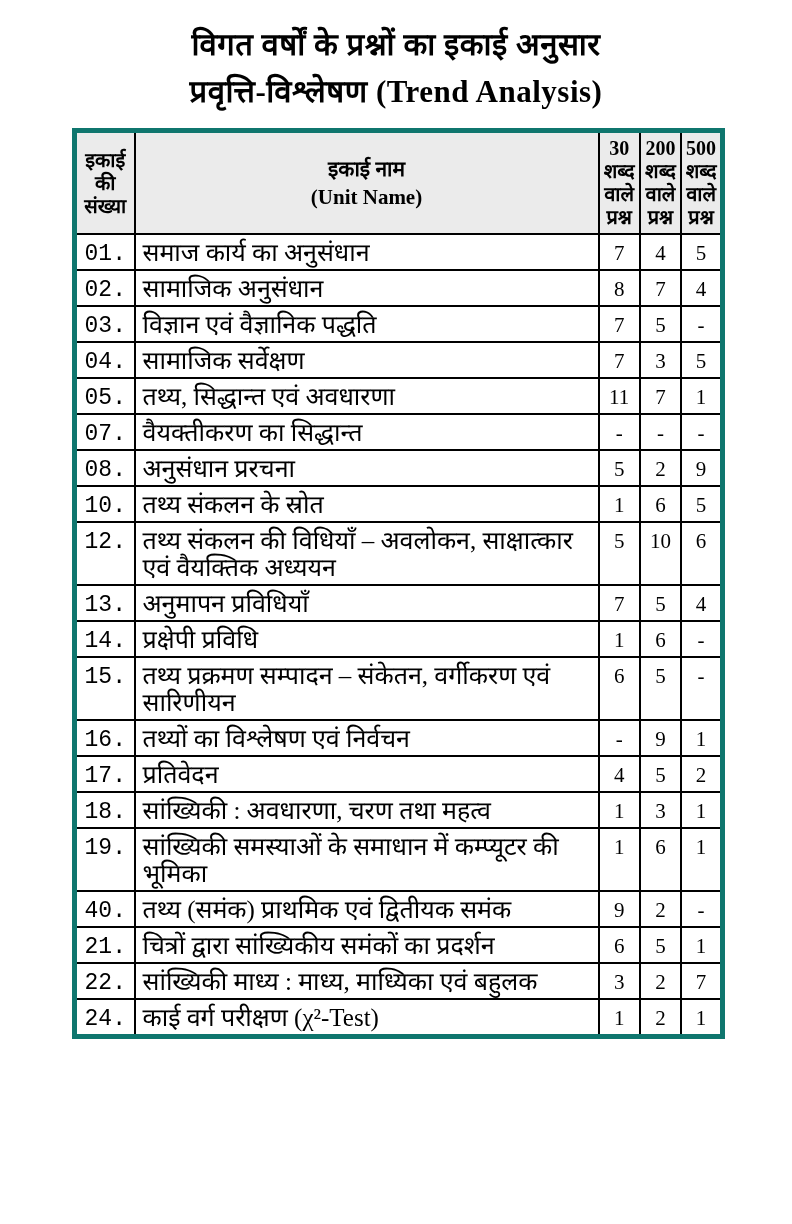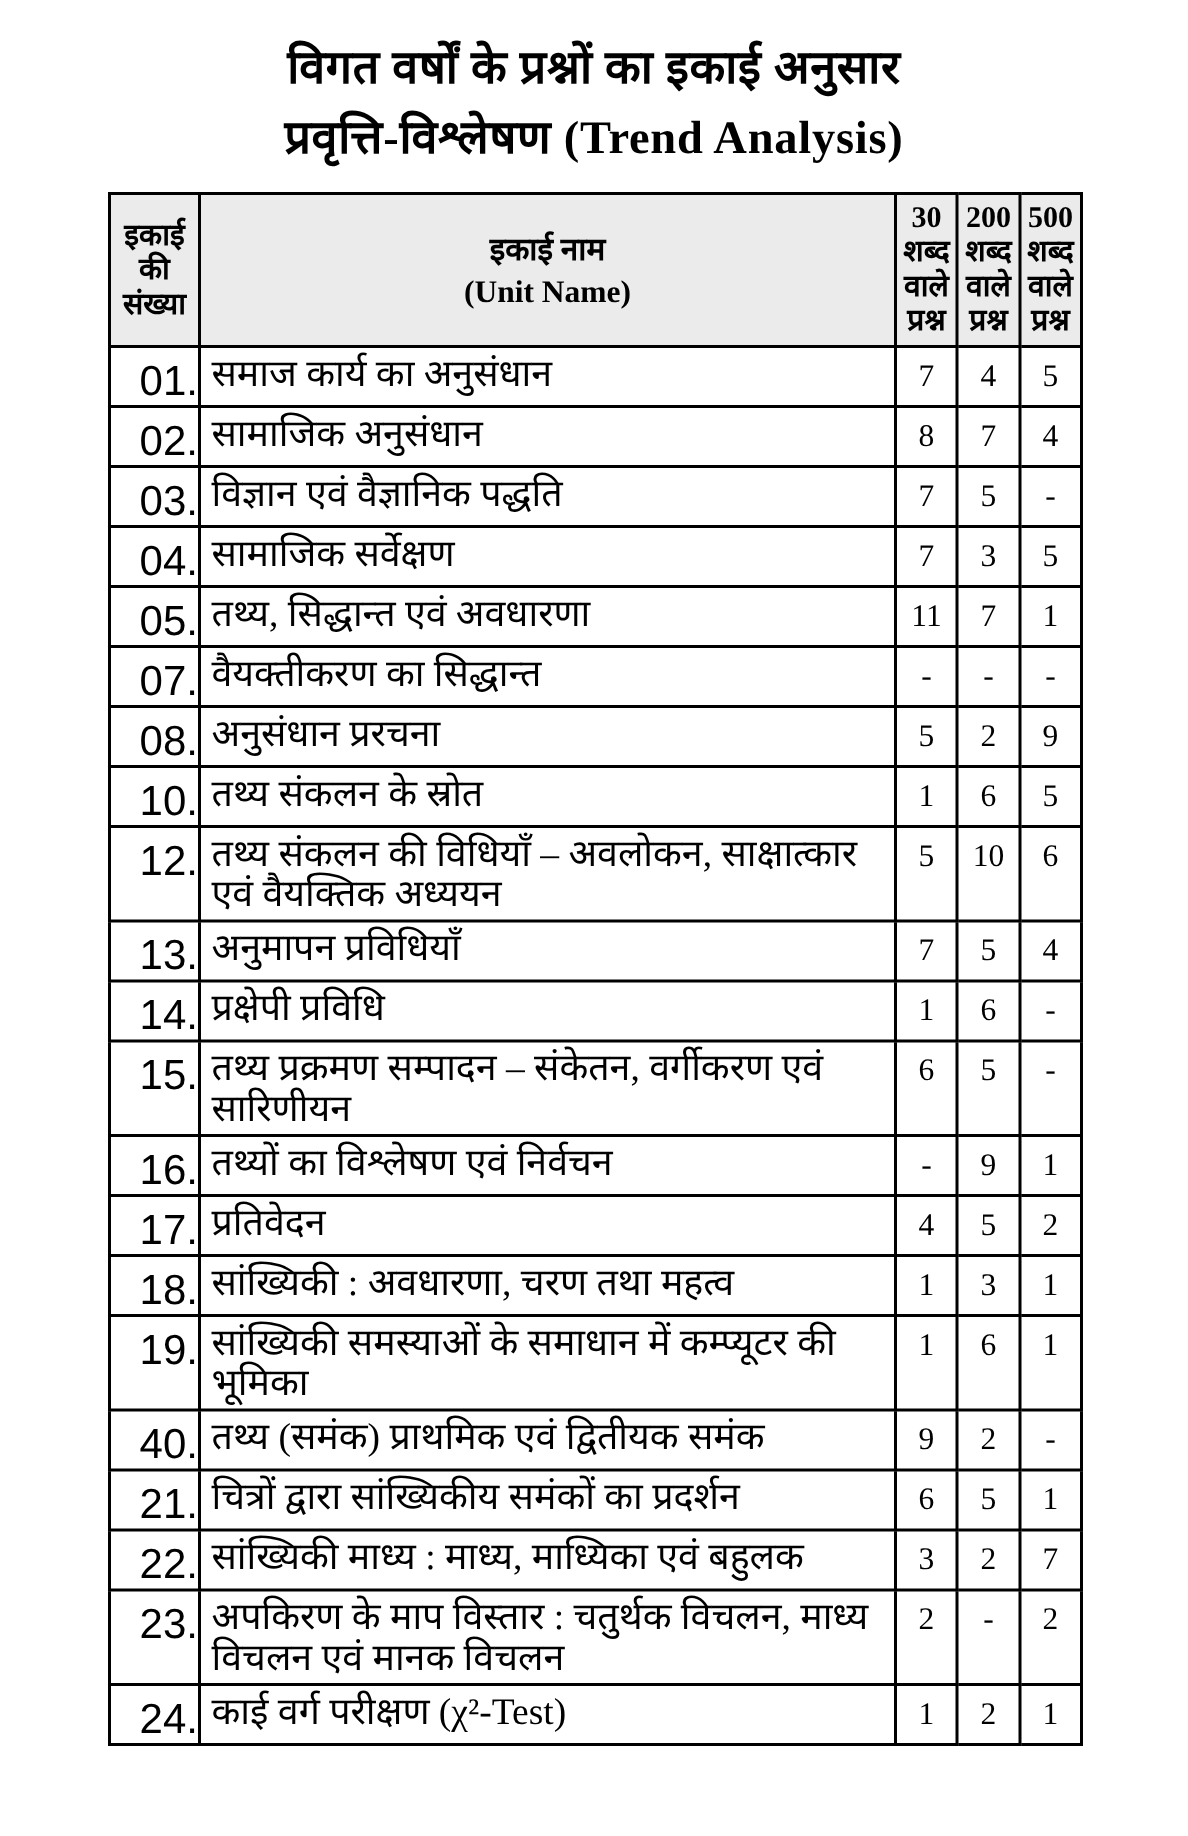--- a/index.html
+++ b/index.html
@@ -30,21 +30,21 @@
     line-height: 48px;
     letter-spacing: 0.5px;
   }
 
   table.trend-table {
     border-collapse: collapse;
     table-layout: fixed;
     width: 648px;
     margin-left: 72px;
     margin-top: 12px;
-    border: 2px solid #0f766e;
+    border: 5px solid #0f766e;
   }
   .trend-table th, .trend-table td {
     border: 2px solid #000;
   }
   .trend-table th {
     background: #ebebeb;
     font-weight: 700;
     text-align: center;
     vertical-align: middle;
     white-space: pre-line;
@@ -56,24 +56,24 @@
   th.h-name { font-size: 21px; line-height: 28px; text-align: center; }
   col.c-no  { width: 60px; }
   col.c-nm  { width: 464px; }
   col.c-q   { width: 41.33px; }
 
   .trend-table td {
     height: 35px;
     vertical-align: top;
   }
   td.cell-no {
-    text-align: right;
-    font-size: 28px;
+    text-align: center;
+    font-size: 23px;
     padding-top: 6px;
-    font-family: Liberation Sans, sans-serif;
+    font-family: Liberation Mono, monospace;
   }
   td.cell-name {
     font-size: 25px;
     line-height: 27px;
     padding: 4px 4px 3px 7px;
   }
   td.cell-num {
     text-align: center;
     font-size: 21px;
     padding-top: 6px;
@@ -247,27 +247,20 @@
     <td class="cell-num">1</td>
   </tr>
         <tr>
     <td class="cell-no">22.</td>
     <td class="cell-name">सांख्यिकी माध्य : माध्य, माध्यिका एवं बहुलक</td>
     <td class="cell-num">3</td>
     <td class="cell-num">2</td>
     <td class="cell-num">7</td>
   </tr>
         <tr>
-    <td class="cell-no">23.</td>
-    <td class="cell-name">अपकिरण के माप विस्तार : चतुर्थक विचलन, माध्य विचलन एवं मानक विचलन</td>
-    <td class="cell-num">2</td>
-    <td class="cell-num">-</td>
-    <td class="cell-num">2</td>
-  </tr>
-        <tr>
     <td class="cell-no">24.</td>
     <td class="cell-name">काई वर्ग परीक्षण (χ²-Test)</td>
     <td class="cell-num">1</td>
     <td class="cell-num">2</td>
     <td class="cell-num">1</td>
   </tr>
       </tbody>
   </table>
 
 </div>

